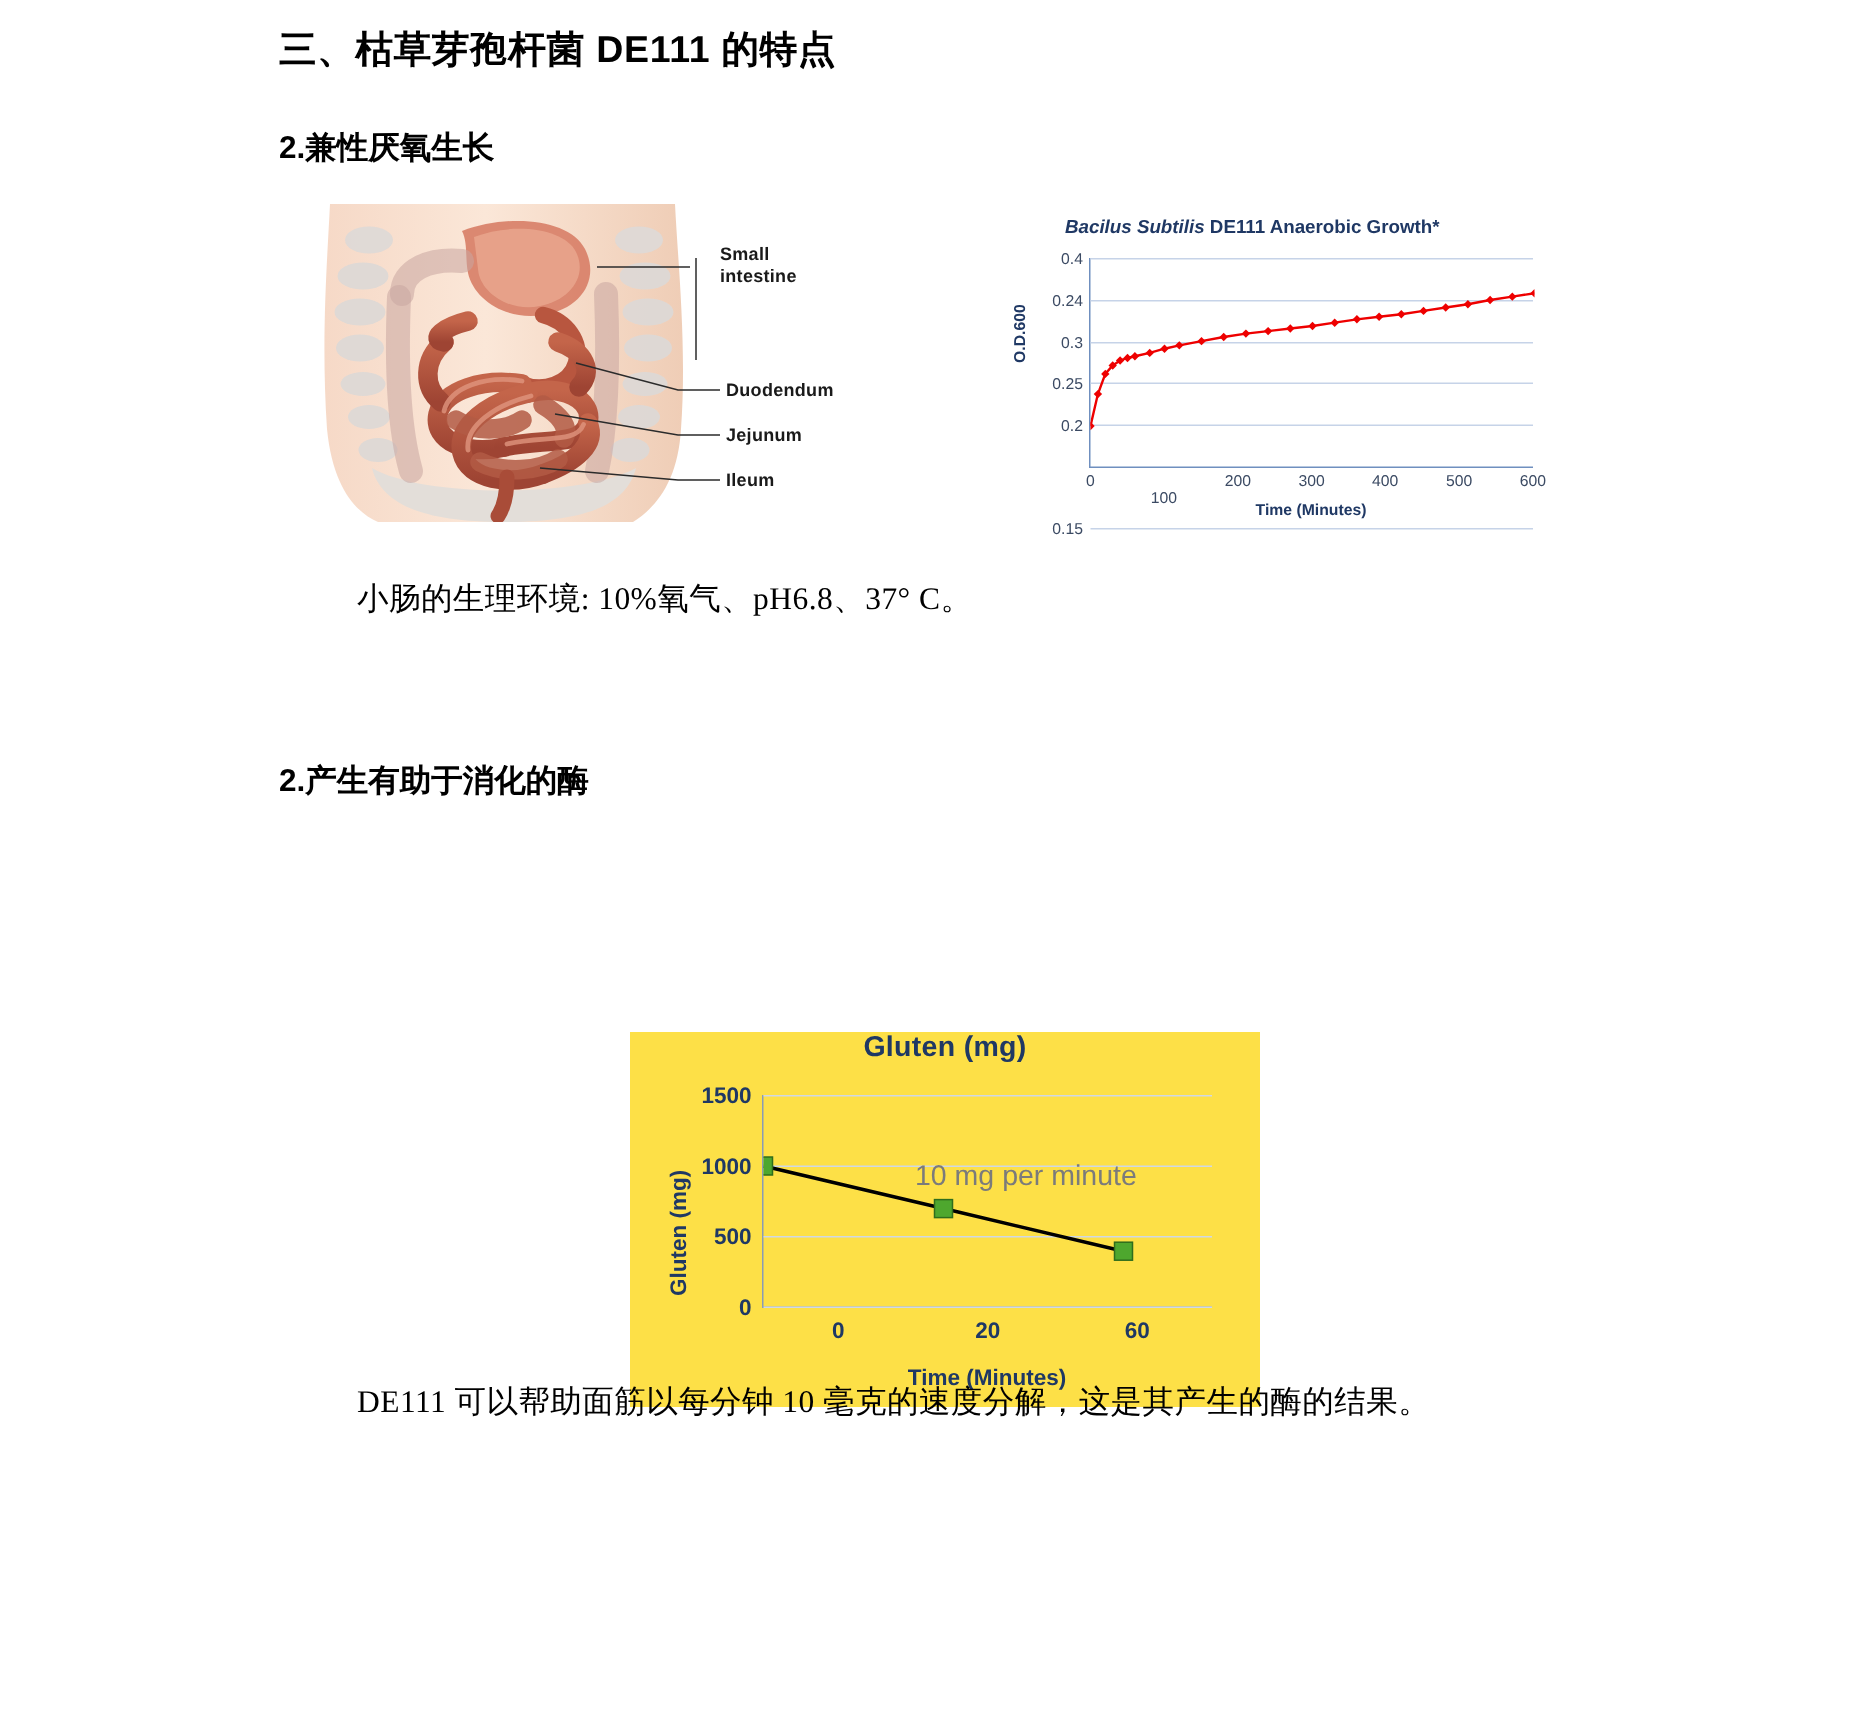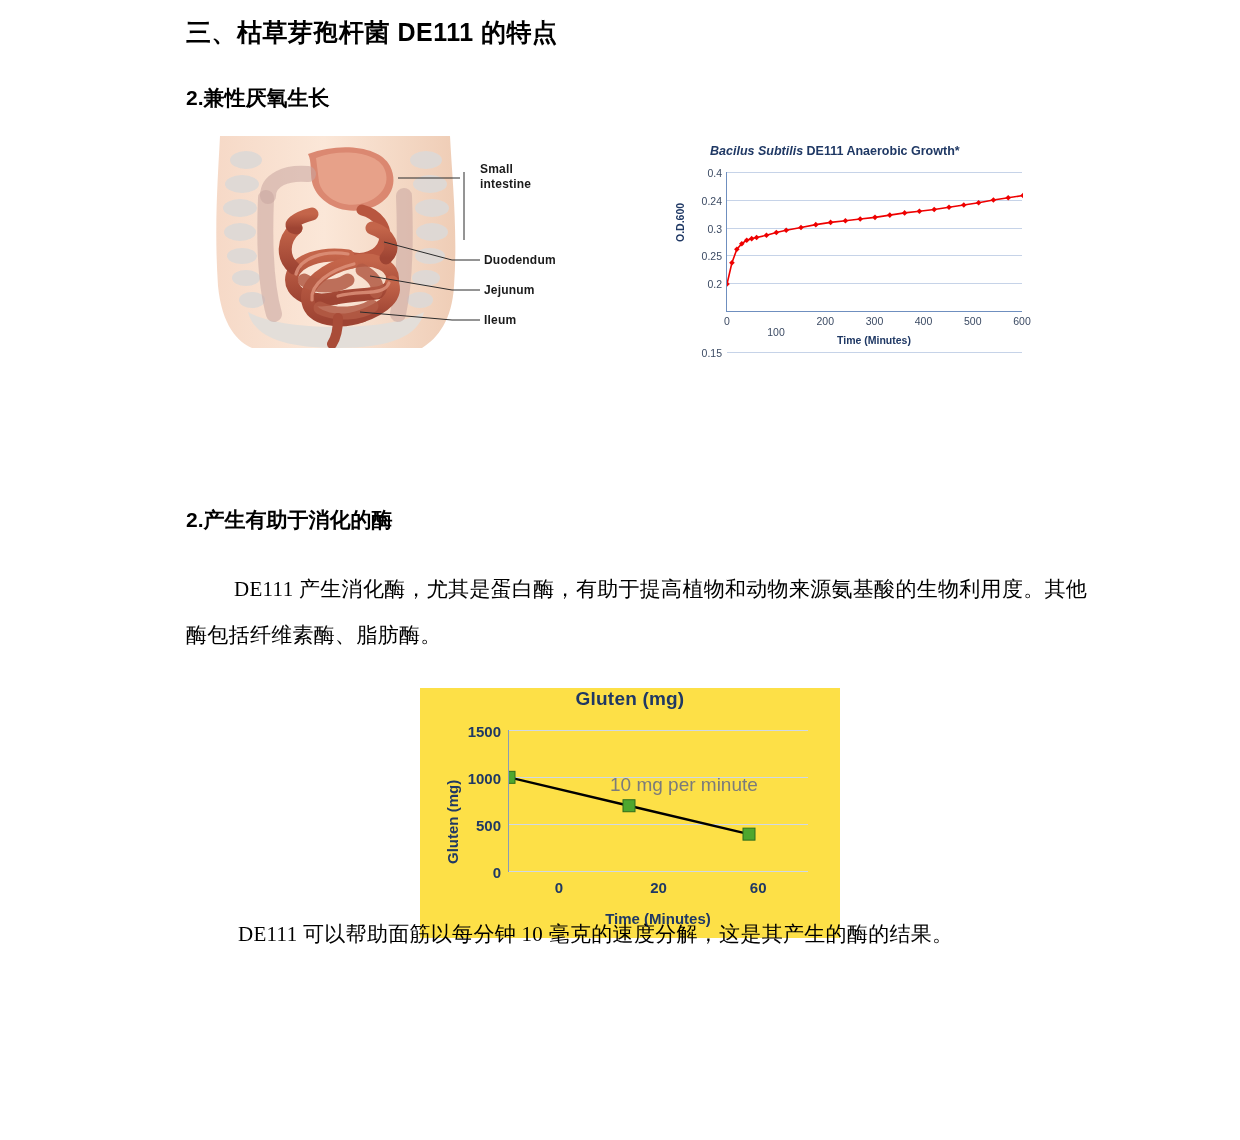--- a/index.html
+++ b/index.html
@@ -425,23 +425,23 @@
           <polygon points="236.8,30.239999999999977 239.60000000000002,33.03999999999998 236.8,35.839999999999975 234,33.03999999999998" fill="#ee0000"></polygon>
           <polygon points="251.6,28.00000000000001 254.4,30.80000000000001 251.6,33.60000000000001 248.79999999999998,30.80000000000001" fill="#ee0000"></polygon>
           <polygon points="266.40000000000003,25.200000000000014 269.20000000000005,28.000000000000014 266.40000000000003,30.800000000000015 263.6,28.000000000000014" fill="#ee0000"></polygon>
           <polygon points="281.2,22.960000000000004 284,25.760000000000005 281.2,28.560000000000006 278.4,25.760000000000005" fill="#ee0000"></polygon>
           <polygon points="296,20.72000000000001 298.8,23.52000000000001 296,26.32000000000001 293.2,23.52000000000001" fill="#ee0000"></polygon>
         </svg>
     </div>
     <div class="axis-x-label">Time (Minutes)</div>
   </div>
 
+  <div class="para" id="caption1">小肠的生理环境: 10%氧气、pH6.8、37° C。</div>
 
   <div class="h-sub" id="sub2">2.产生有助于消化的酶</div>
-  <div class="para" id="para2">DE111 产生消化酶，尤其是蛋白酶，有助于提高植物和动物来源氨基酸的生物利用度。其他酶包括纤维素酶、脂肪酶。</div>
 
   <div id="fig-gluten">
     <div class="chart-title">Gluten (mg)</div>
     <div class="axis-y-label">Gluten (mg)</div>
     <div class="plot">
       <div class="gridline" style="top:0%;">
         <span class="ytick">1500</span>
       </div>
       <div class="gridline" style="top:33.33%;">
         <span class="ytick">1000</span>

